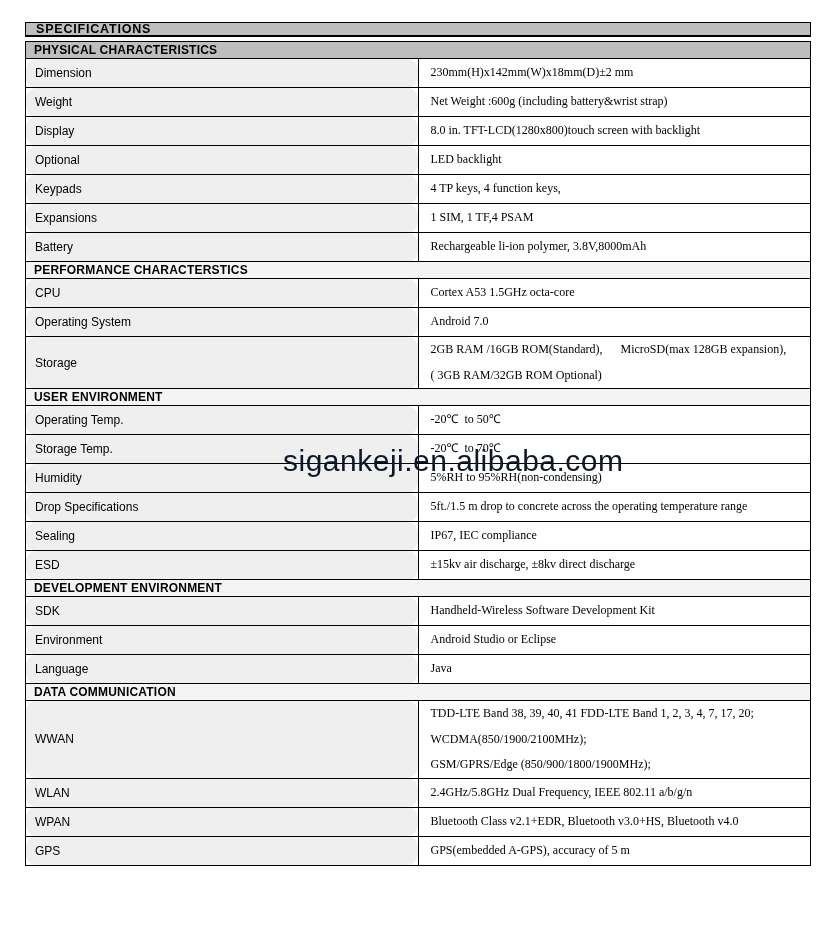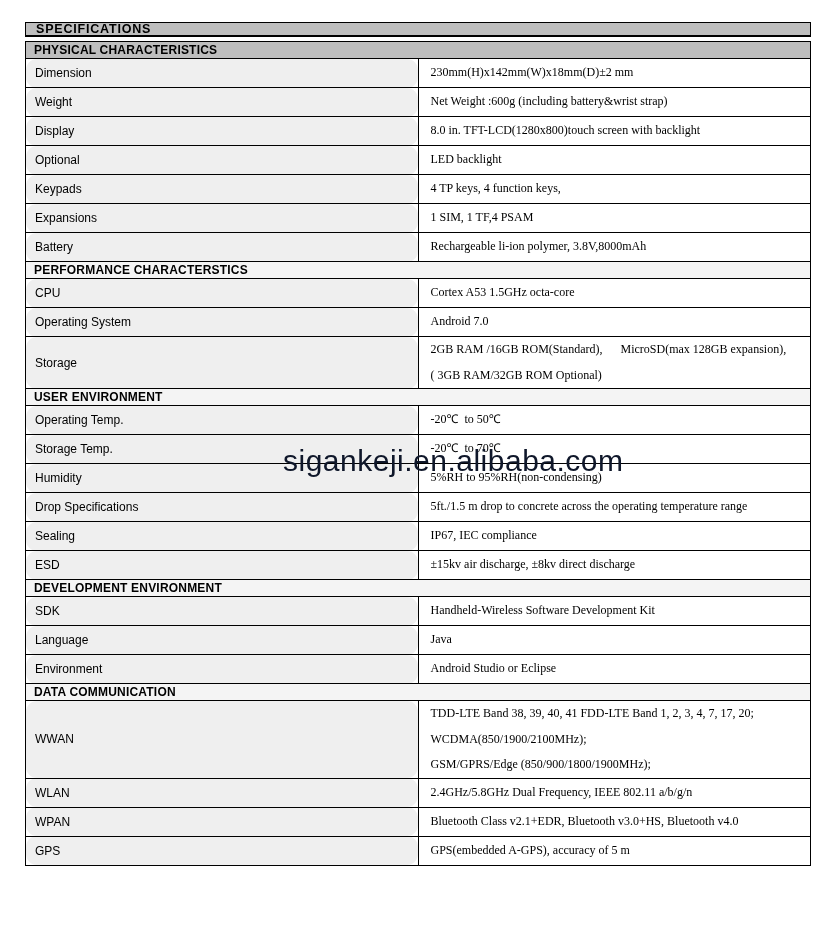--- a/index.html
+++ b/index.html
@@ -126,26 +126,26 @@
           <td class="value"><div class="line">±15kv air discharge, ±8kv direct discharge</div></td>
         </tr>
         <tr>
           <th colspan="2" class="section light">DEVELOPMENT ENVIRONMENT</th>
         </tr>
         <tr>
           <td class="label">SDK</td>
           <td class="value"><div class="line">Handheld-Wireless Software Development Kit</div></td>
         </tr>
         <tr>
+          <td class="label">Environment</td>
+          <td class="value"><div class="line">Android Studio or Eclipse</div></td>
+        </tr>
+        <tr>
           <td class="label">Language</td>
           <td class="value"><div class="line">Java</div></td>
-        </tr>
-        <tr>
-          <td class="label">Environment</td>
-          <td class="value"><div class="line">Android Studio or Eclipse</div></td>
         </tr>
         <tr>
           <th colspan="2" class="section light">DATA COMMUNICATION</th>
         </tr>
         <tr>
           <td class="label">WWAN</td>
           <td class="value multi"><div class="line">TDD-LTE Band 38, 39, 40, 41 FDD-LTE Band 1, 2, 3, 4, 7, 17, 20;</div><div class="line">WCDMA(850/1900/2100MHz);</div><div class="line">GSM/GPRS/Edge (850/900/1800/1900MHz);</div></td>
         </tr>
         <tr>
           <td class="label">WLAN</td>

